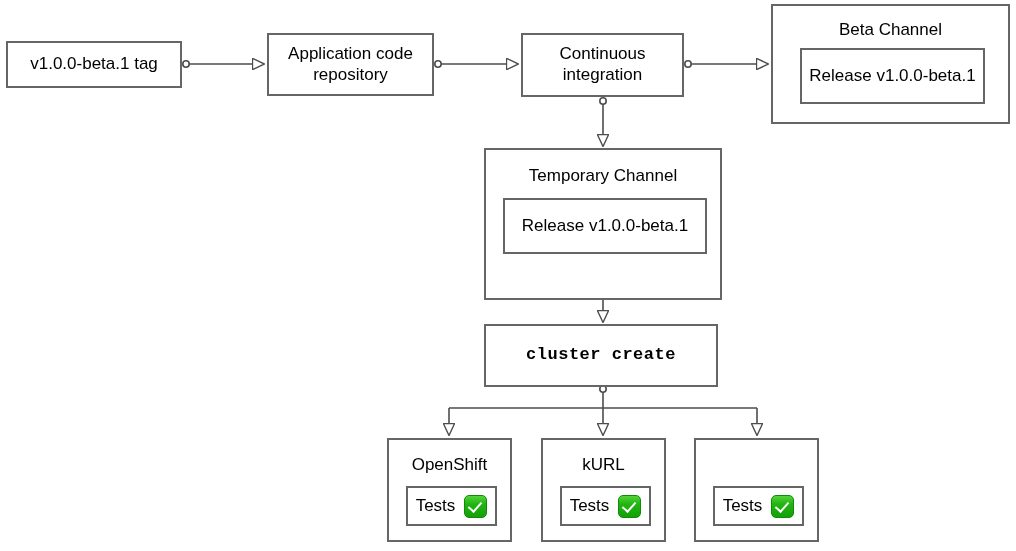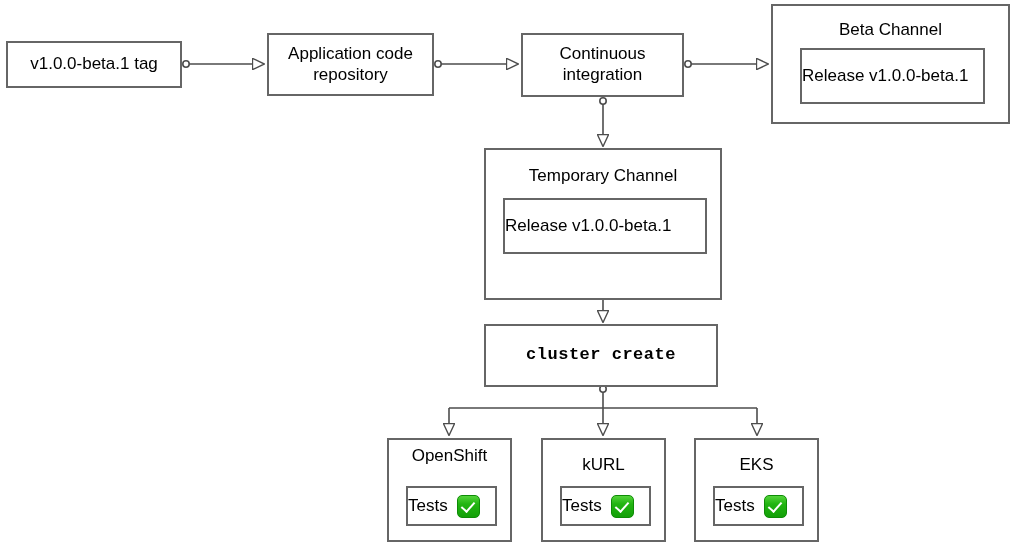--- a/index.html
+++ b/index.html
@@ -47,20 +47,21 @@
     font-size: 17px;
     line-height: 1.2;
   }
   .inner-box {
     position: absolute;
     box-sizing: border-box;
     border: 2px solid #666666;
     background: #ffffff;
     display: flex;
     align-items: center;
+    justify-content: center;
     text-align: center;
     font-size: 17px;
     color: #000000;
   }
   .mono {
     font-family: "Liberation Mono", "DejaVu Sans Mono", monospace;
     font-weight: bold;
     font-size: 17px;
     letter-spacing: 0.5px;
   }
@@ -153,41 +154,40 @@
     <div class="inner-box" style="left:17px; top:48px; width:204px; height:56px;">
       <span>Release v1.0.0-beta.1</span>
     </div>
   </div>
 
   <div class="node" style="left:484px; top:324px; width:234px; height:63px;">
     <span class="mono">cluster create</span>
   </div>
 
   <div class="node container-node" style="left:387px; top:438px; width:125px; height:104px;">
-    <div class="container-title" style="">OpenShift</div>
+    <div class="container-title" style="margin-top:9px;">OpenShift</div>
     <div class="inner-box" style="left:17px; top:46px; width:91px; height:40px;">
       <span class="tests-row">
         <span>Tests</span>
         <span class="check-badge"></span>
       </span>
     </div>
   </div>
 
   <div class="node container-node" style="left:541px; top:438px; width:125px; height:104px;">
     <div class="container-title" style="margin-top:9px;">kURL</div>
     <div class="inner-box" style="left:17px; top:46px; width:91px; height:40px;">
       <span class="tests-row">
         <span>Tests</span>
         <span class="check-badge"></span>
       </span>
     </div>
   </div>
 
   <div class="node container-node" style="left:694px; top:438px; width:125px; height:104px;">
-    <div class="container-title" style="margin-top:9px;">EKS</div>
     <div class="inner-box" style="left:17px; top:46px; width:91px; height:40px;">
       <span class="tests-row">
         <span>Tests</span>
         <span class="check-badge"></span>
       </span>
     </div>
   </div>
 
 </div>
 

